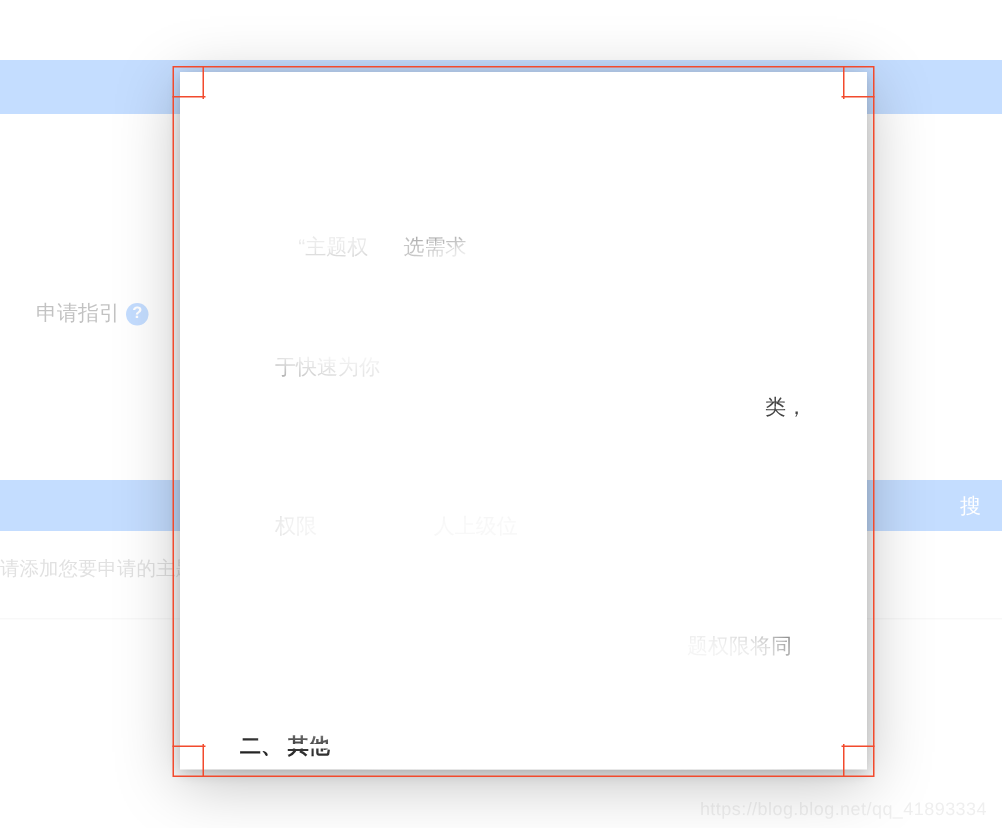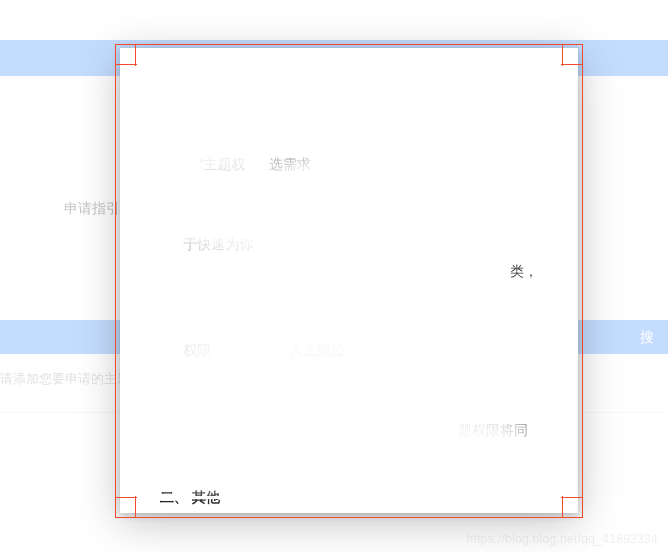--- a/index.html
+++ b/index.html
@@ -30,21 +30,20 @@
       left: 0; top: 412px; width: 100%; height: 1px;
       background: #e7e7e7;
     }
     
     .side-label {
       position: absolute;
       left: 24px; top: 200px;
       display: flex; align-items: center;
       gap: 4px;
       color: #333;
-      margin-left: 40px;
     }
     .help-icon {
       width: 15px; height: 15px;
       border-radius: 50%;
       background: #3b8cff;
       color: #fff;
       font-size: 11px;
       line-height: 15px;
       text-align: center;
       font-weight: bold;

